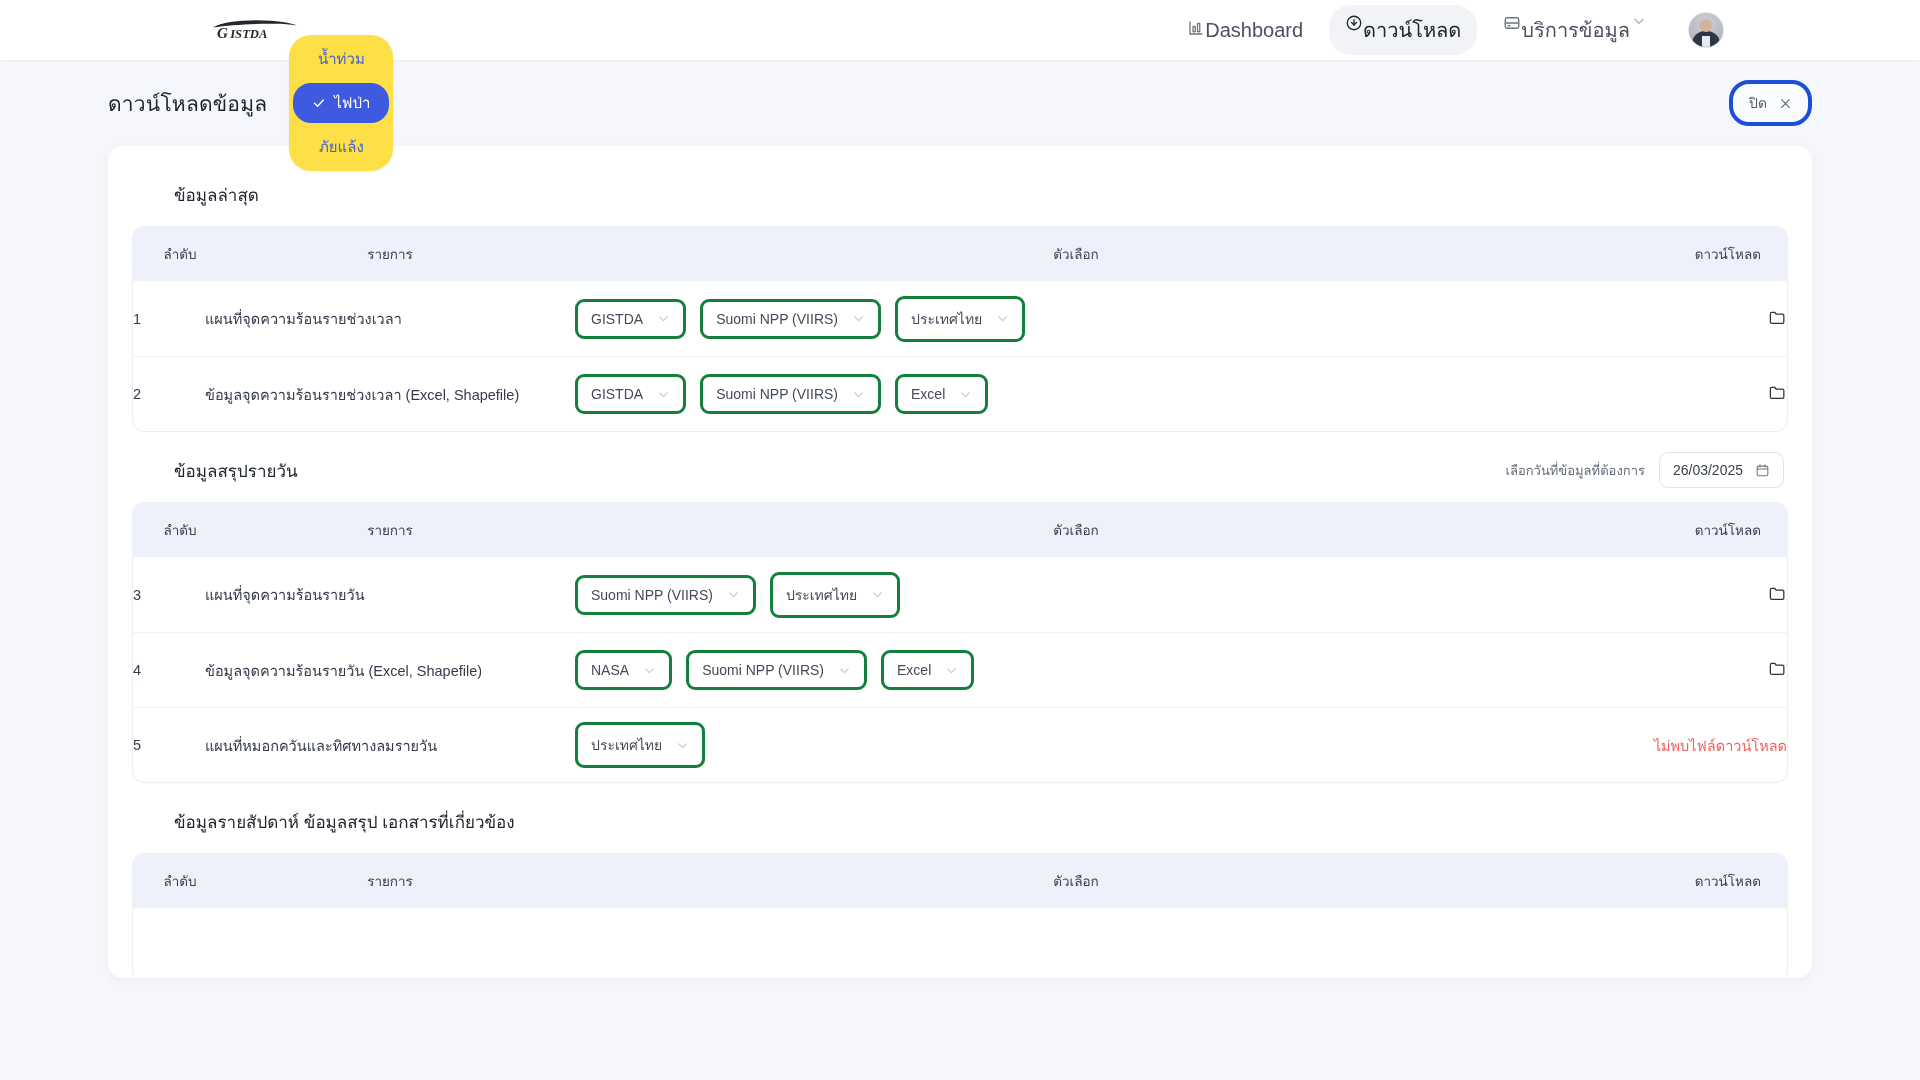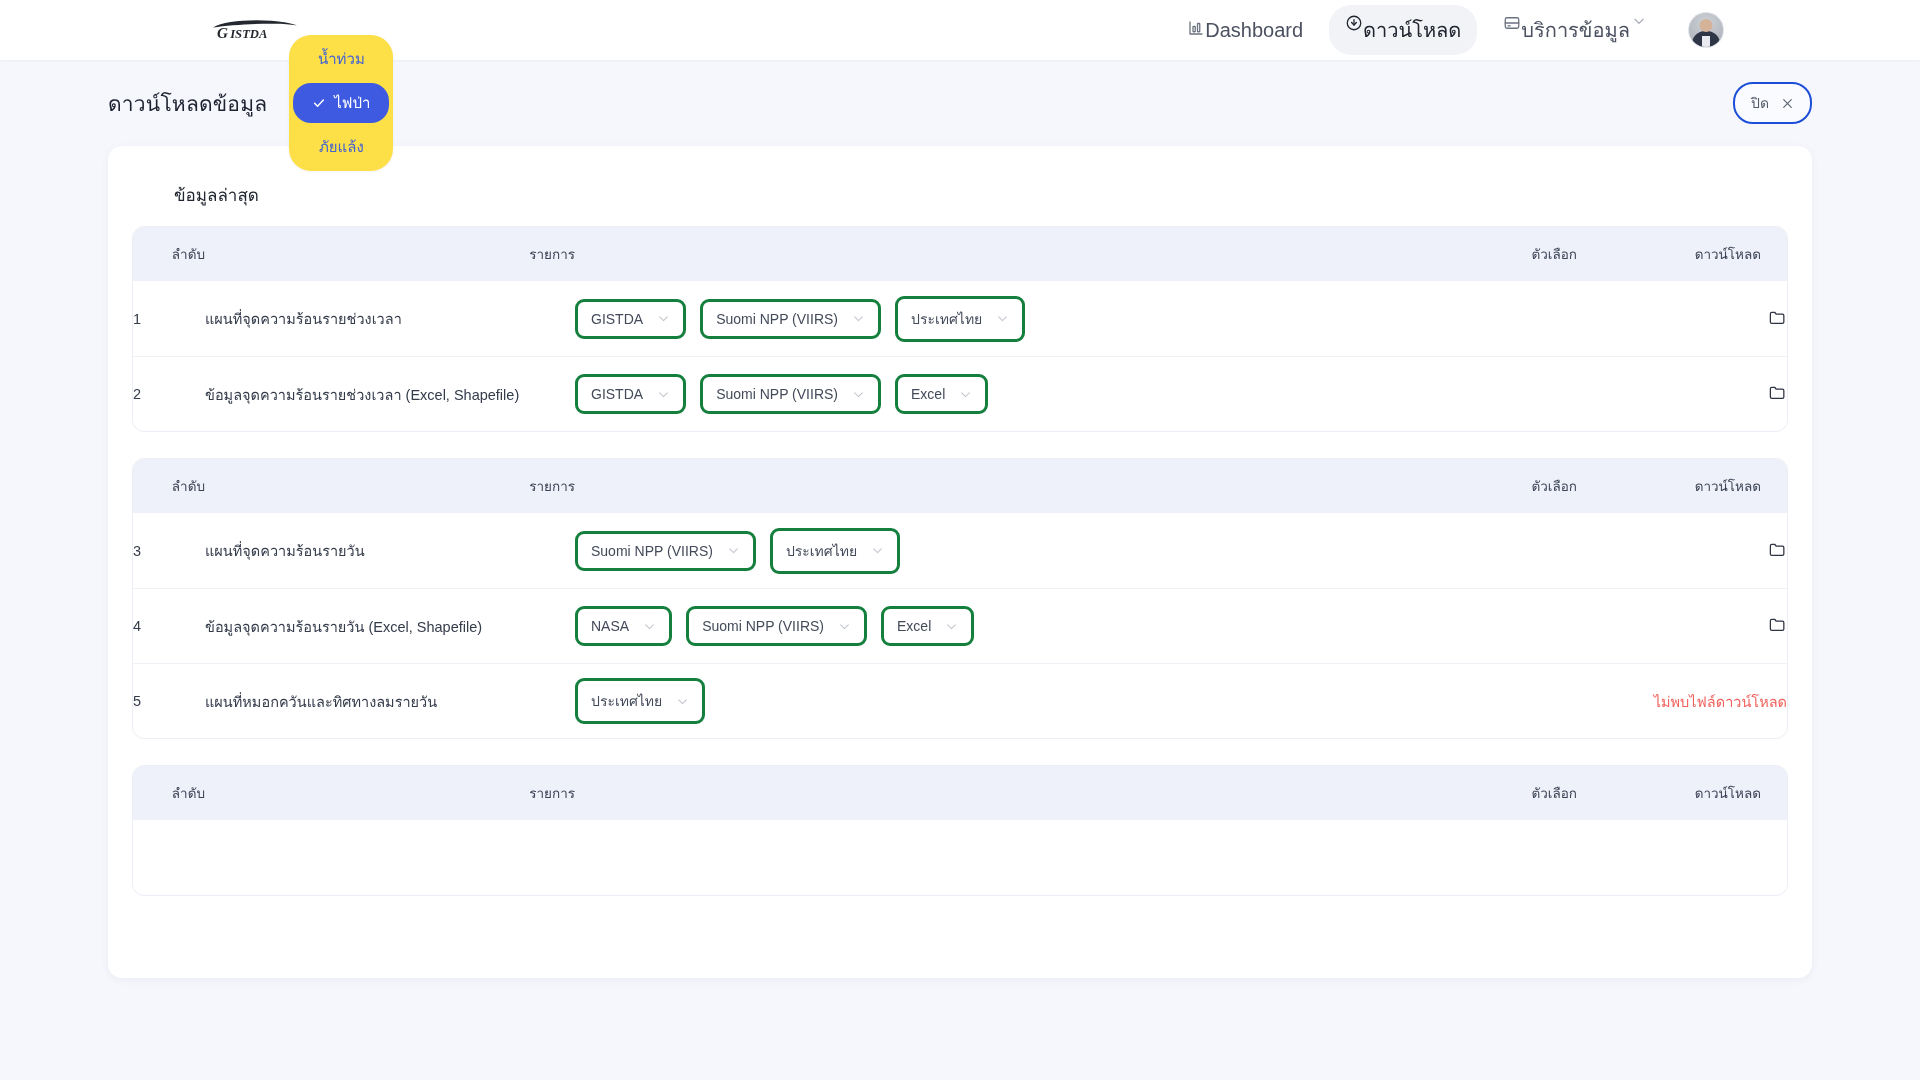--- a/index.html
+++ b/index.html
@@ -85,21 +85,21 @@
     color: #4563d1;
     cursor: pointer;
     white-space: nowrap;
   }
   .tab.active { background: #3d5ae0; color: #ffffff; }
   .tab-check { width: 14px; height: 14px; display: block; }
   .close-btn {
     margin-left: auto;
     display: flex; align-items: center; gap: 12px;
     padding: 8px 16px;
-    border: 2px solid #1d4ed8;
+    border: 4px solid #1d4ed8;
     border-radius: 20px;
     background: #fafbfe;
     font-size: 14px; color: #555c6b;
     cursor: pointer;
   }
   .x-ico { width: 13px; height: 13px; display: block; }
 
   
   .card {
     background: #ffffff;
@@ -136,21 +136,21 @@
     border: 1px solid #eceef5;
     border-radius: 12px;
     overflow: hidden;
     table-layout: fixed;
   }
   table.tbl thead th {
     background: #eef0fa;
     font-size: 13.5px;
     font-weight: 400;
     color: #3c4354;
-    text-align: right;
+    text-align: center;
     padding: 16px 0;
     height: 47px;
   }
   .c-idx   { width: 72px;  padding-left: 22px !important; }
   .c-name  { width: 370px; }
   .c-opts  { }
   .c-dl    { width: 210px; text-align: right !important; padding-right: 26px !important; }
 
   table.tbl tbody td {
     padding: 0;
@@ -342,20 +342,34 @@
               <path d="M3 7.2a1.8 1.8 0 0 1 1.8-1.8h3.6l1.8 2.2h8A1.8 1.8 0 0 1 20 9.4v8.2a1.8 1.8 0 0 1-1.8 1.8H4.8A1.8 1.8 0 0 1 3 17.6z"></path>
             </svg>
           </td>
         </tr>
 
       </tbody>
     </table>
 
     <div class="sec-gap"></div>
 
+    <div class="section-head">
+      <div class="section-title">ข้อมูลสรุปรายวัน</div>
+      <div class="date-wrap">
+        <span class="date-label">เลือกวันที่ข้อมูลที่ต้องการ</span>
+        <div class="date-box">
+          <span>26/03/2025</span>
+          <svg class="cal-ico" viewBox="0 0 24 24" fill="none" stroke="#6f7683" stroke-width="1.7" stroke-linecap="round" stroke-linejoin="round">
+            <rect x="3.5" y="5" width="17" height="15.5" rx="2.4"></rect>
+              <path d="M3.5 9.6h17"></path>
+              <path d="M8 3v3.4M16 3v3.4"></path>
+          </svg>
+        </div>
+      </div>
+    </div>
 
     <table class="tbl">
       <thead>
         <tr>
           <th class="c-idx">ลำดับ</th>
           <th class="c-name">รายการ</th>
           <th class="c-opts">ตัวเลือก</th>
           <th class="c-dl">ดาวน์โหลด</th>
         </tr>
       </thead>
@@ -435,20 +449,23 @@
           <td class="dl">
             <span class="nofile">ไม่พบไฟล์ดาวน์โหลด</span>
           </td>
         </tr>
 
       </tbody>
     </table>
 
     <div class="sec-gap"></div>
 
+    <div class="section-head">
+      <div class="section-title">ข้อมูลรายสัปดาห์ ข้อมูลสรุป เอกสารที่เกี่ยวข้อง</div>
+    </div>
 
     <table class="tbl">
       <thead>
         <tr>
           <th class="c-idx">ลำดับ</th>
           <th class="c-name">รายการ</th>
           <th class="c-opts">ตัวเลือก</th>
           <th class="c-dl">ดาวน์โหลด</th>
         </tr>
       </thead>

